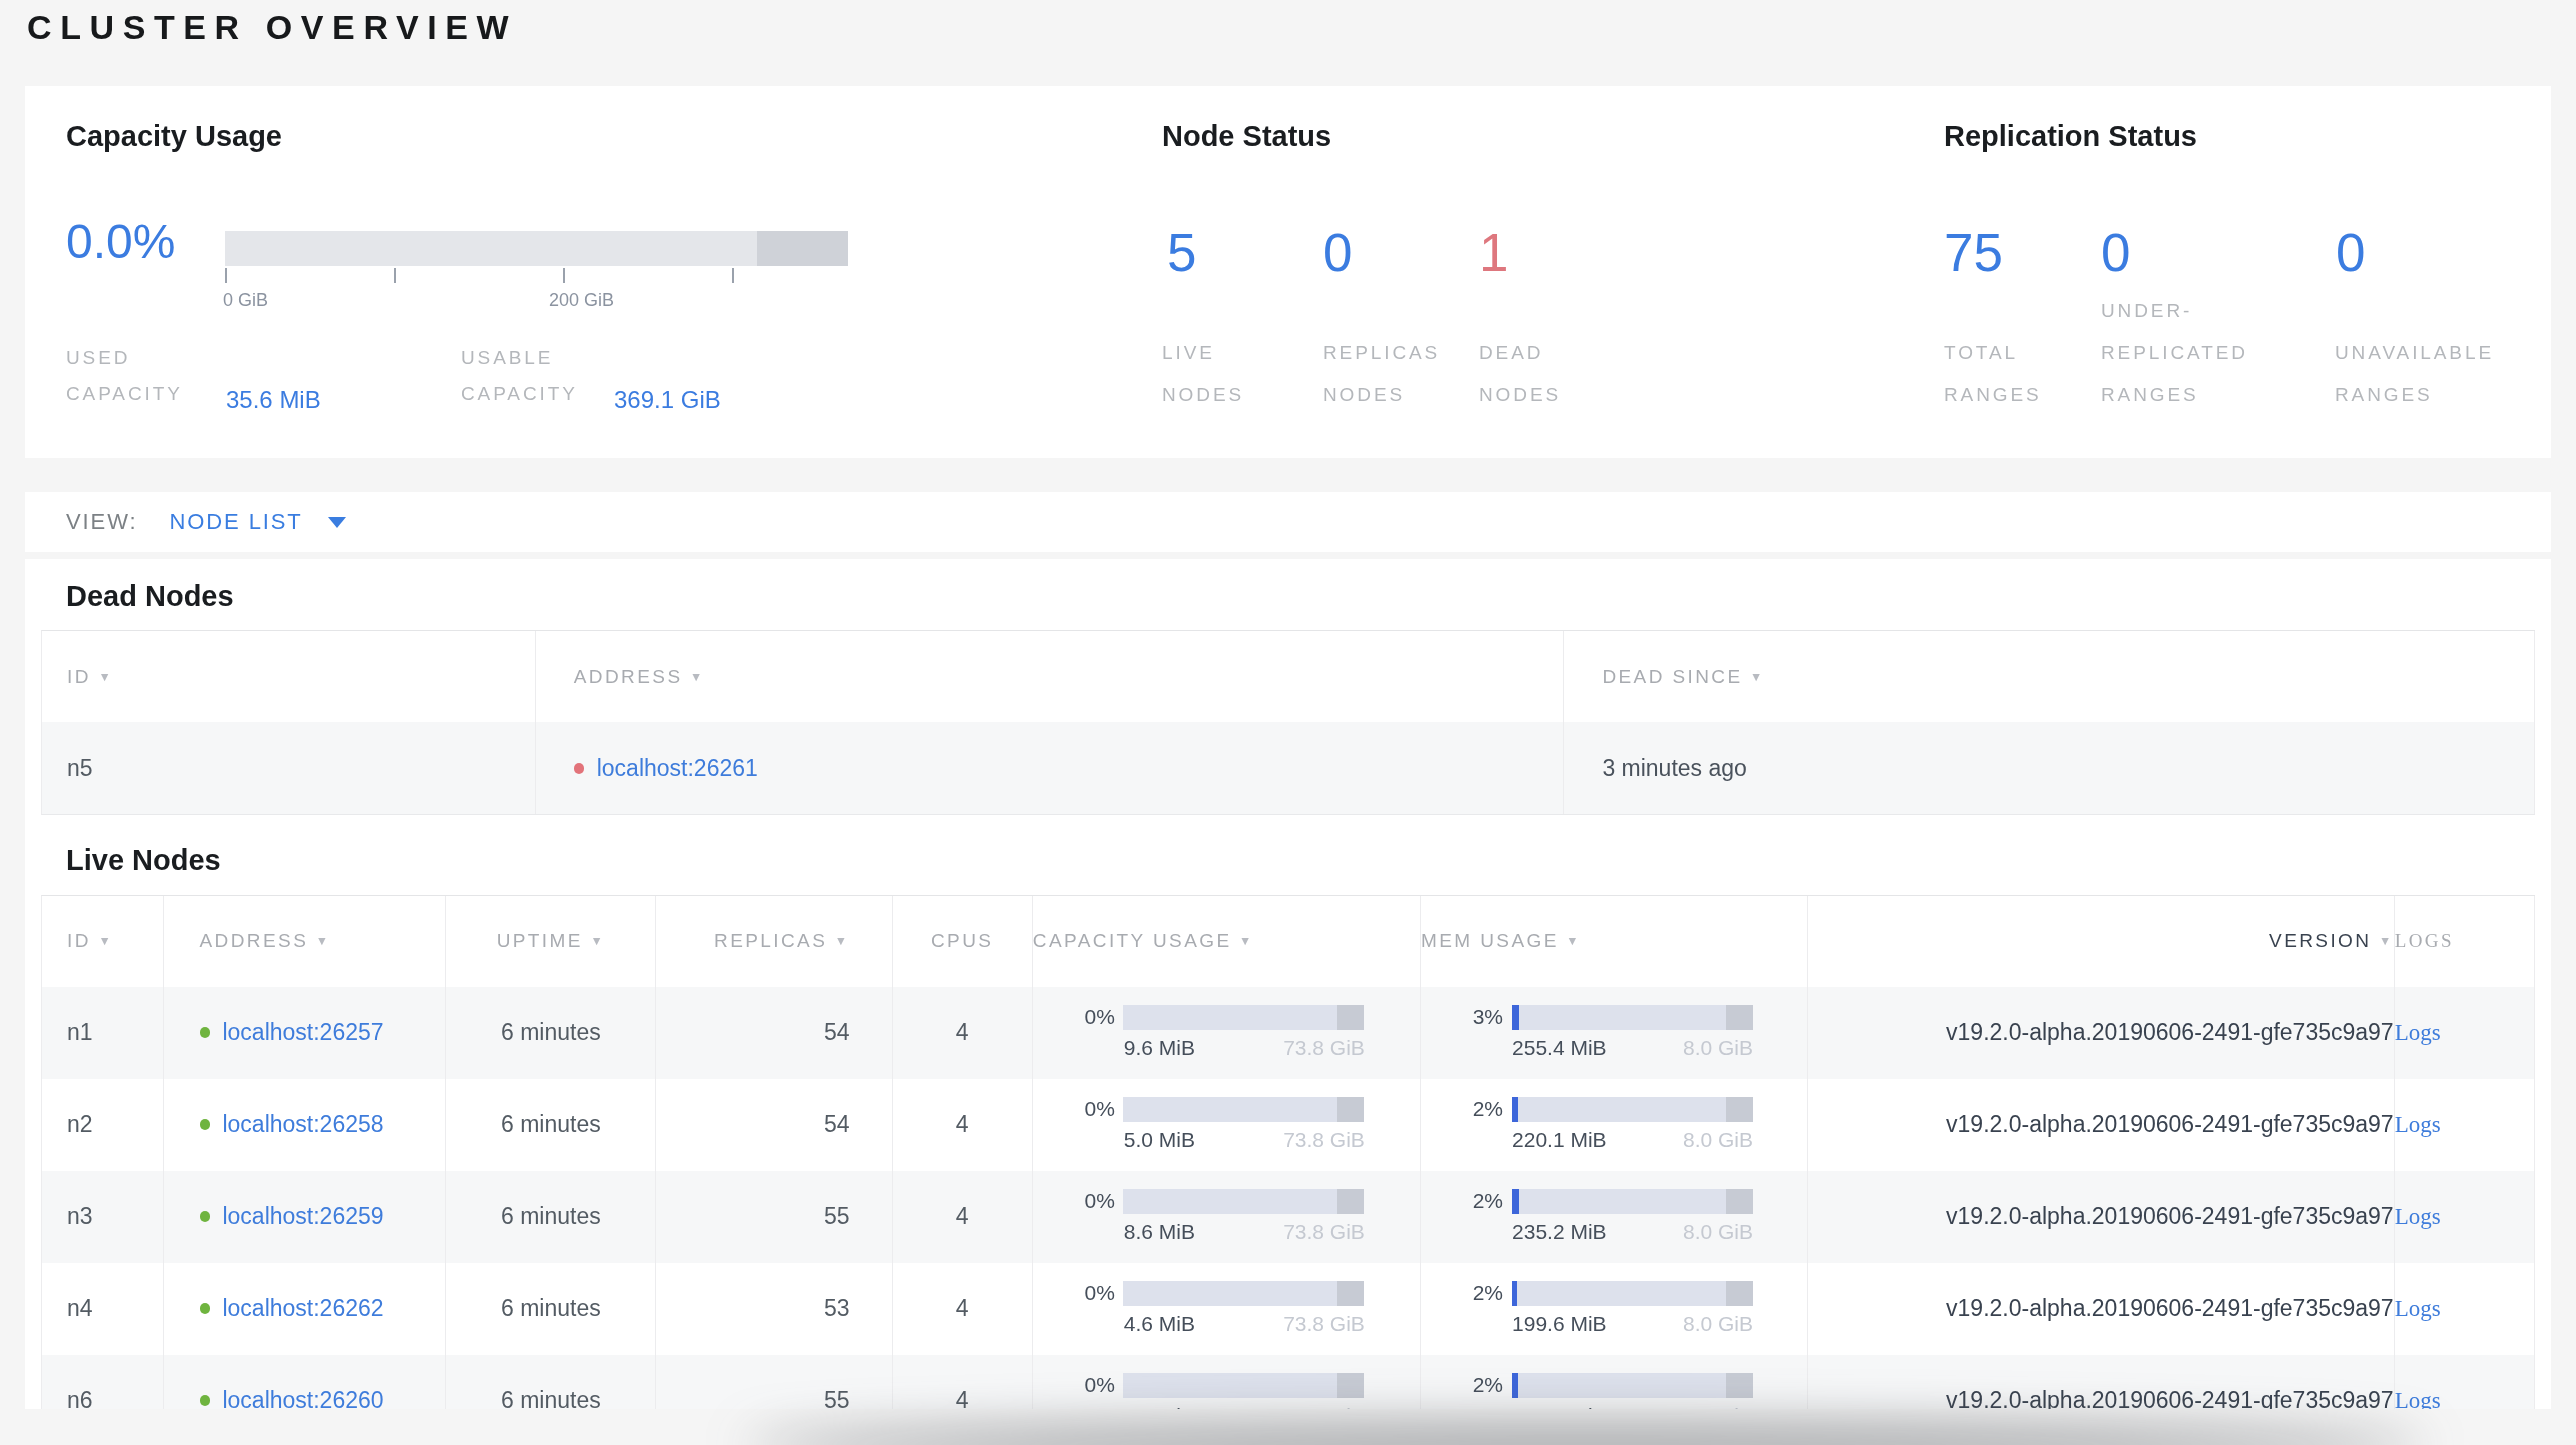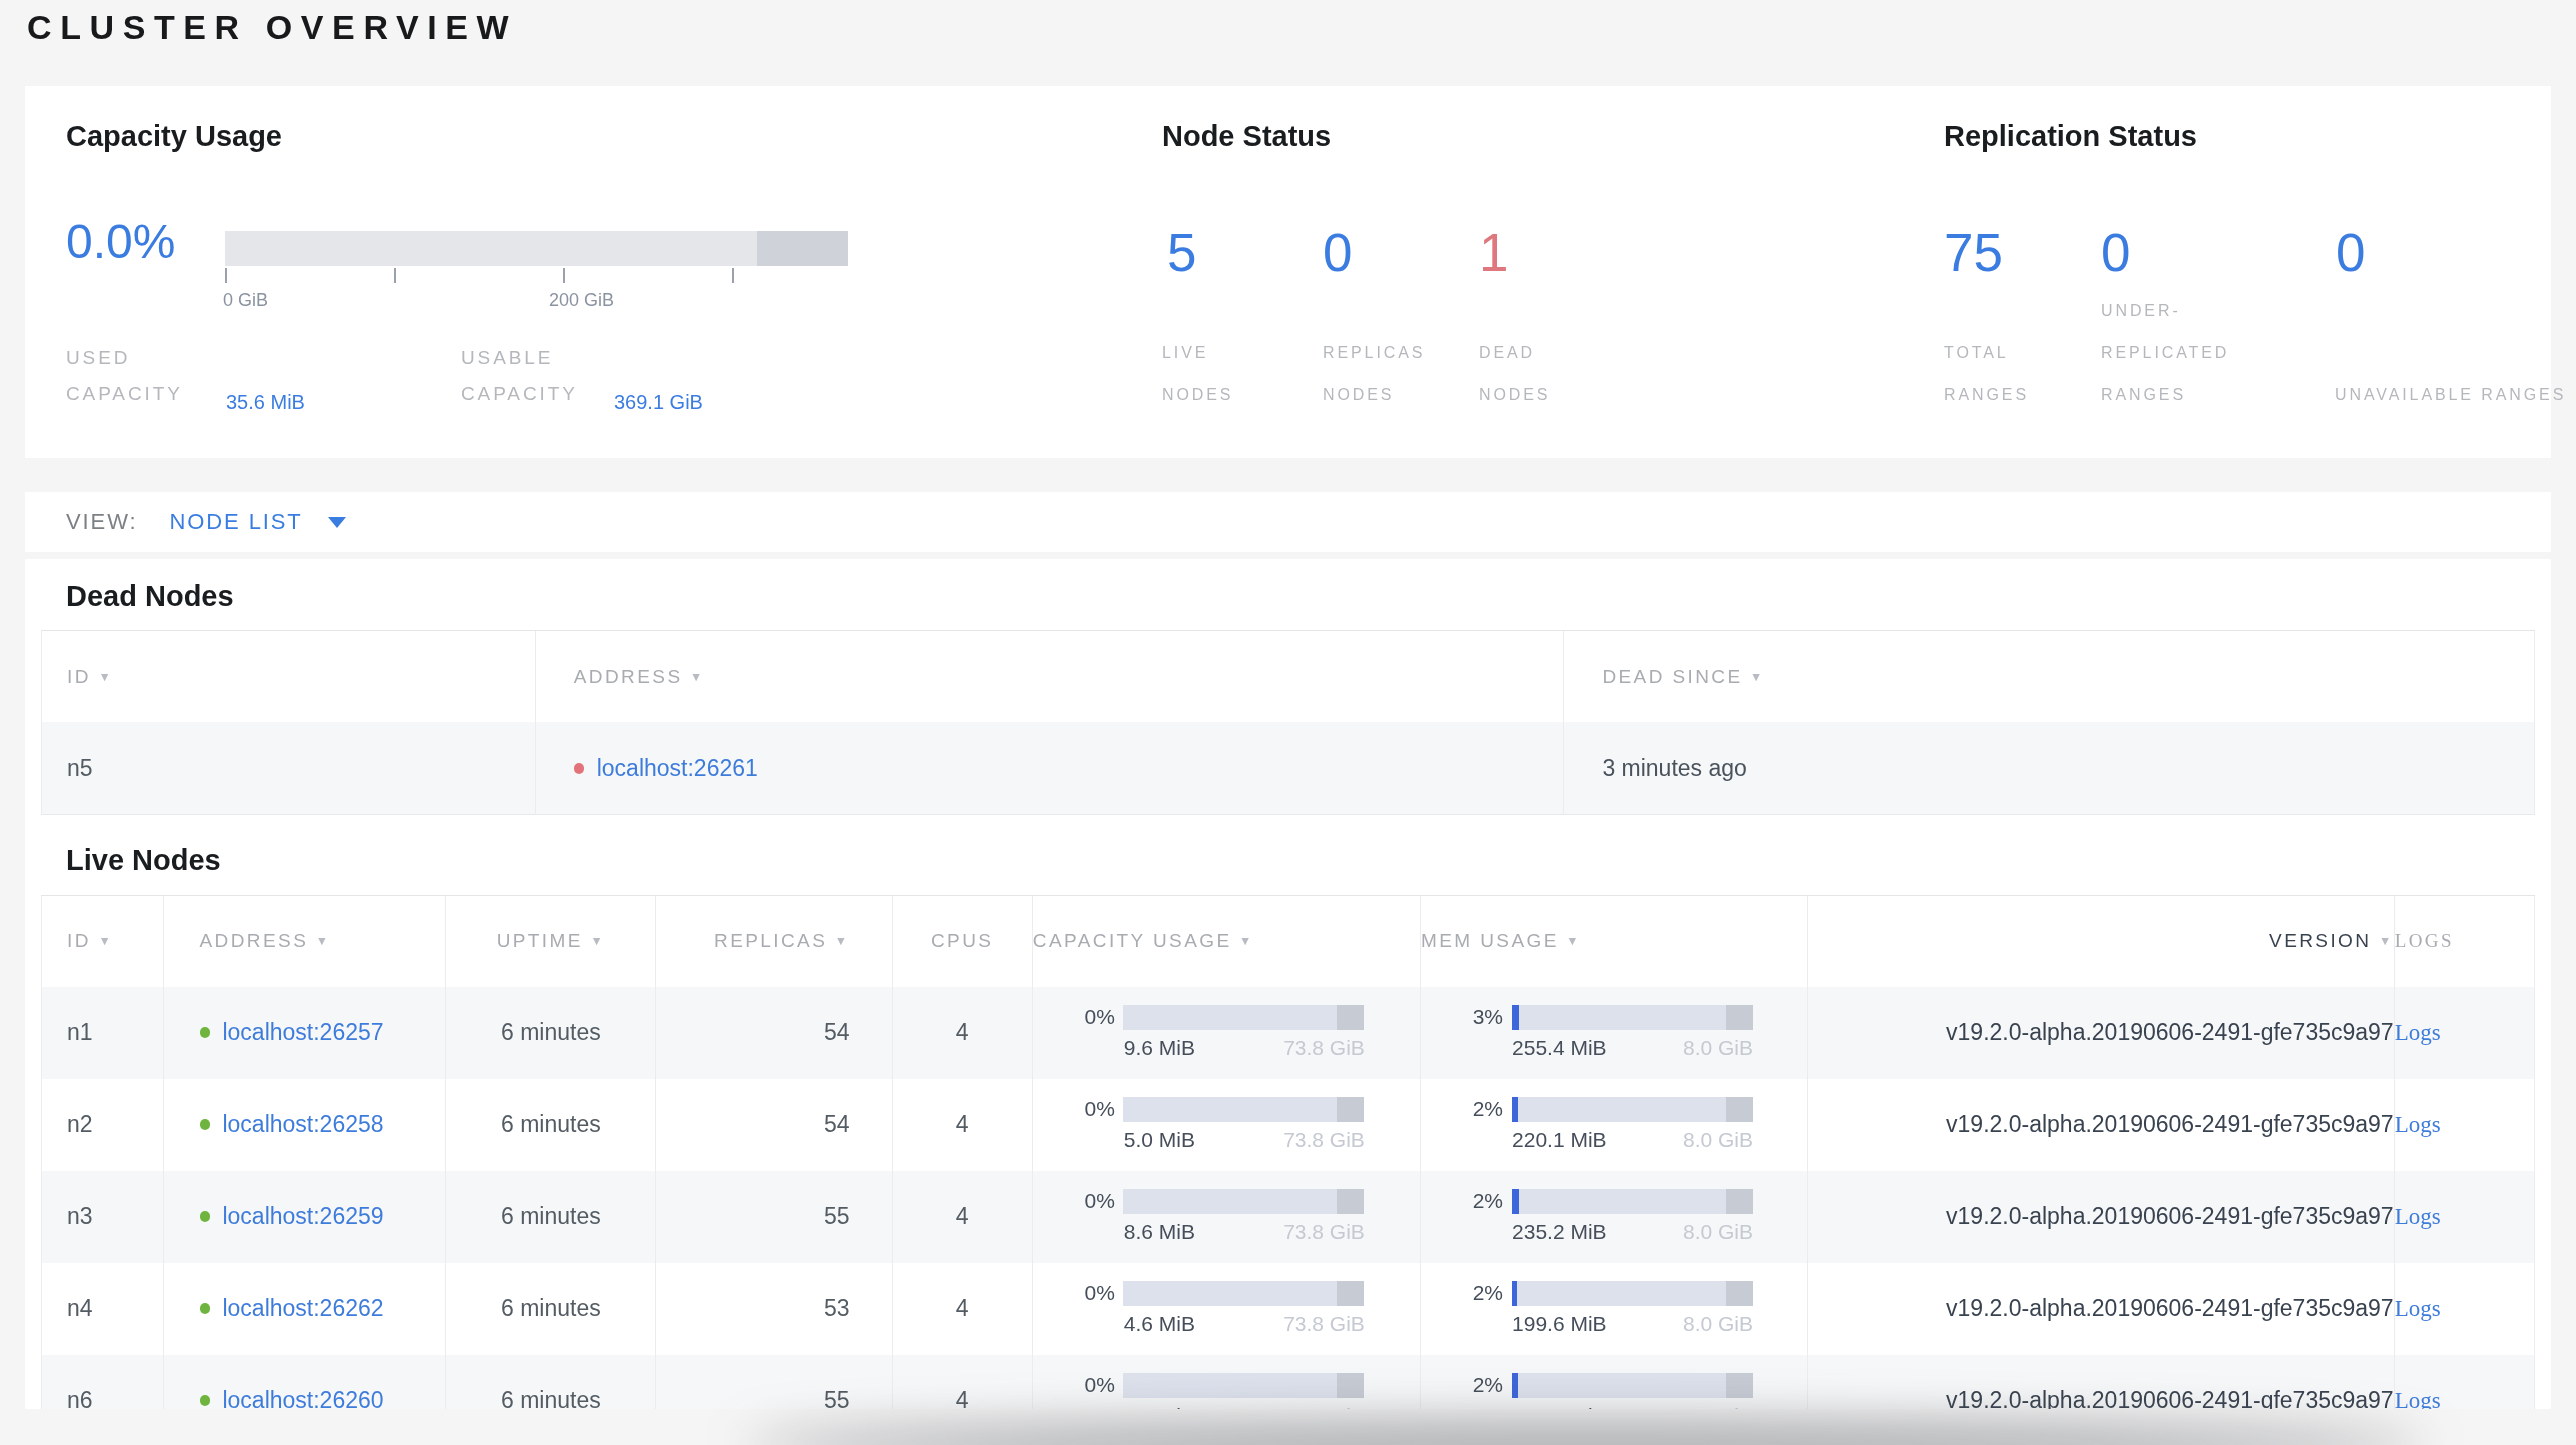--- a/index.html
+++ b/index.html
@@ -20,25 +20,25 @@
 
   
   .cap-pct{position:absolute;left:41px;top:128px;font-size:48px;font-weight:500;color:#3b7ce0;}
   .gauge{position:absolute;left:200px;top:145px;width:623px;height:35px;background:#e4e6ea;}
   .gauge-reserved{position:absolute;right:0;top:0;height:100%;width:91px;background:#cfd2d8;}
   .gauge-fill{position:absolute;left:0;top:0;height:100%;background:#3b7ce0;}
   .tick{position:absolute;top:182px;width:1.9px;height:15.3px;background:#9aa1ac;}
   .tick-label{position:absolute;top:204px;font-size:18px;color:#8b93a0;}
 
   .stat-label{position:absolute;bottom:46px;font-size:19px;letter-spacing:2.9px;color:#b4b7bb;line-height:36px;}
-  .stat-value{position:absolute;bottom:44px;font-size:20px;color:#3b7ce0;}
+  .stat-value{position:absolute;bottom:44px;font-size:24px;color:#3b7ce0;}
 
   .metric-value{position:absolute;top:136px;font-size:53px;color:#3b7ce0;}
   .metric-value[data-color="red"]{color:#de777e;}
-  .metric-label{position:absolute;bottom:42px;font-size:16px;letter-spacing:2.9px;color:#b4b7bb;line-height:42px;}
+  .metric-label{position:absolute;bottom:42px;font-size:19px;letter-spacing:2.9px;color:#b4b7bb;line-height:42px;}
 
   
   .view-label{font-size:22px;letter-spacing:1.9px;color:#7c8185;}
   .view-select{display:flex;align-items:center;margin-left:32px;cursor:pointer;text-align:right;}
   .view-value{font-size:22px;letter-spacing:1.9px;font-weight:500;color:#3a7de0;}
   .caret-down{width:0;height:0;border-left:9.5px solid transparent;border-right:9.5px solid transparent;border-top:11.5px solid #3a7de0;margin-left:25px;}
 
   
   .tbl-heading{margin:17px 0 0 41px;font-size:29px;font-weight:600;color:#1a1d20;line-height:40px;}
   #live-heading{margin-top:25px;}

